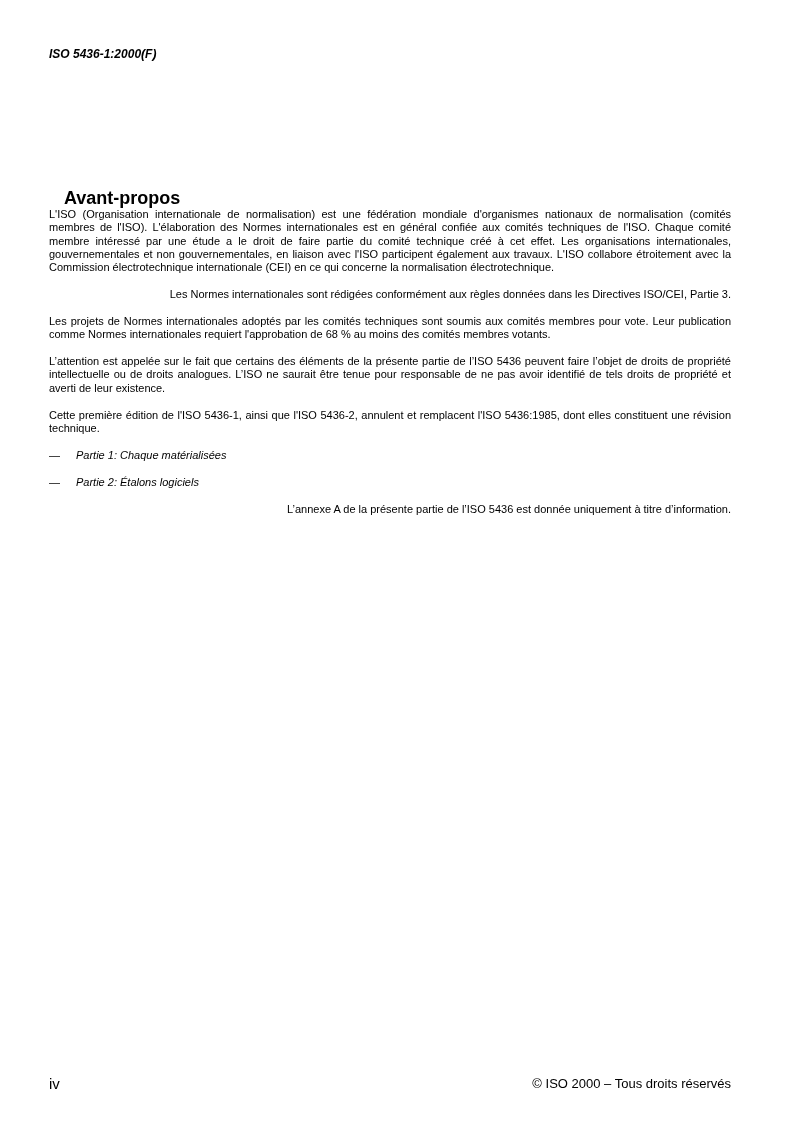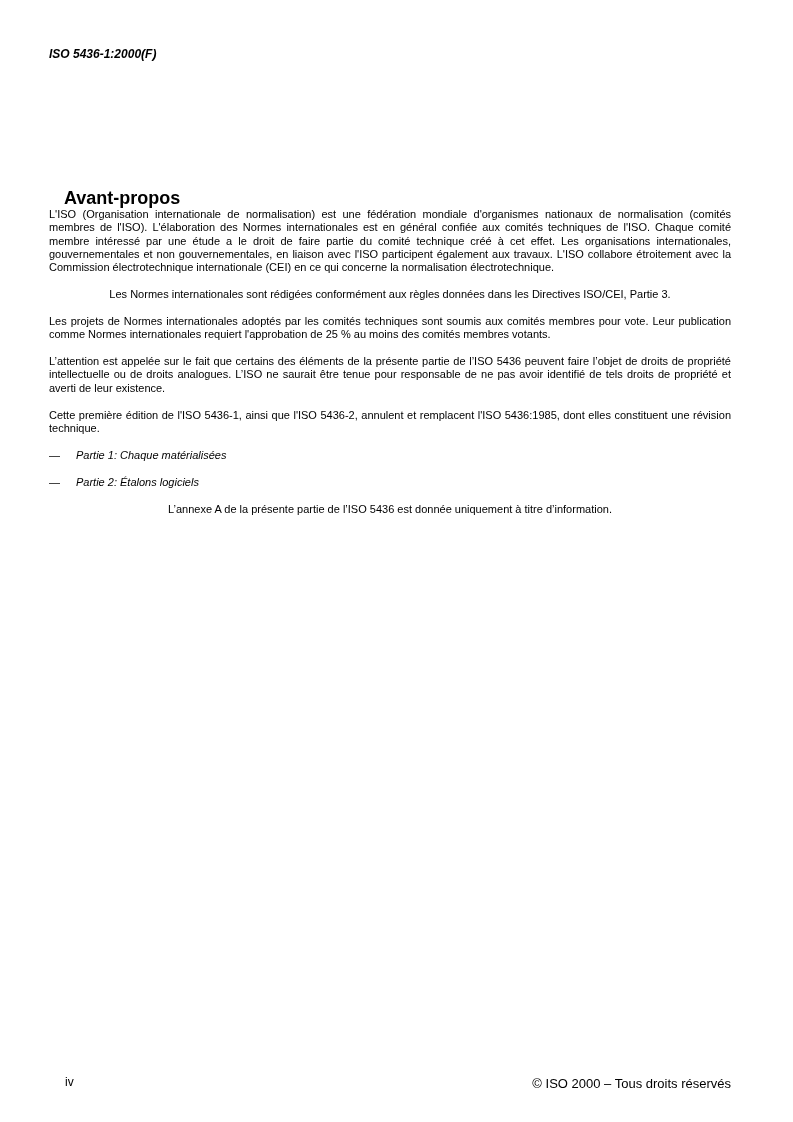--- a/index.html
+++ b/index.html
@@ -13,43 +13,43 @@
   }
   .title {
     position: absolute; left: 49px; top: 173px;
     font-size: 18px; font-weight: bold; margin: 15px;
   }
   .content {
     position: absolute; left: 49px; top: 208px; width: 682px;
     font-size: 11px; line-height: 13.3px;
   }
   .content p { margin: 0 0 13.6px 0; text-align: justify; }
-  .content p.nojust { text-align: center; }
+  .content p.nojust { text-align: right; }
   .list-item { display: flex; margin: 0 0 13.6px 0; }
   .list-item .dash { width: 27px; flex: 0 0 27px; }
   .list-item .txt { font-style: italic; }
   em { font-style: italic; }
   .footer-left {
-    position: absolute; left: 49px; top: 1075px; font-size: 12px; margin-left: 16px;
+    position: absolute; left: 49px; top: 1075px; font-size: 15px;
   }
   .footer-right {
     position: absolute; right: 62px; top: 1076px; font-size: 13px;
   }
 </style>
 </head>
 <body>
 
 <div class="header">ISO 5436-1:2000(F)</div>
 
 <h1 class="title">Avant-propos</h1>
 
 <div class="content">
   <p>L'ISO (Organisation internationale de normalisation) est une fédération mondiale d'organismes nationaux de normalisation (comités membres de l'ISO). L'élaboration des Normes internationales est en général confiée aux comités techniques de l'ISO. Chaque comité membre intéressé par une étude a le droit de faire partie du comité technique créé à cet effet. Les organisations internationales, gouvernementales et non gouvernementales, en liaison avec l'ISO participent également aux travaux. L'ISO collabore étroitement avec la Commission électrotechnique internationale (CEI) en ce qui concerne la normalisation électrotechnique.</p>
   <p class="nojust">Les Normes internationales sont rédigées conformément aux règles données dans les Directives ISO/CEI, Partie 3.</p>
-  <p>Les projets de Normes internationales adoptés par les comités techniques sont soumis aux comités membres pour vote. Leur publication comme Normes internationales requiert l'approbation de 25 % au moins des comités membres votants.</p>
+  <p>Les projets de Normes internationales adoptés par les comités techniques sont soumis aux comités membres pour vote. Leur publication comme Normes internationales requiert l'approbation de 68 % au moins des comités membres votants.</p>
   <p>L’attention est appelée sur le fait que certains des éléments de la présente partie de l’ISO 5436 peuvent faire l’objet de droits de propriété intellectuelle ou de droits analogues. L’ISO ne saurait être tenue pour responsable de ne pas avoir identifié de tels droits de propriété et averti de leur existence.</p>
   <p>Cette première édition de l'ISO 5436-1, ainsi que l'ISO 5436-2, annulent et remplacent l'ISO 5436:1985, dont elles constituent une révision technique.</p>
   <div class="list-item">
     <span class="dash">—</span>
     <span class="txt">Partie 1: Chaque matérialisées</span>
   </div>
   <div class="list-item">
     <span class="dash">—</span>
     <span class="txt">Partie 2: Étalons logiciels</span>
   </div>

